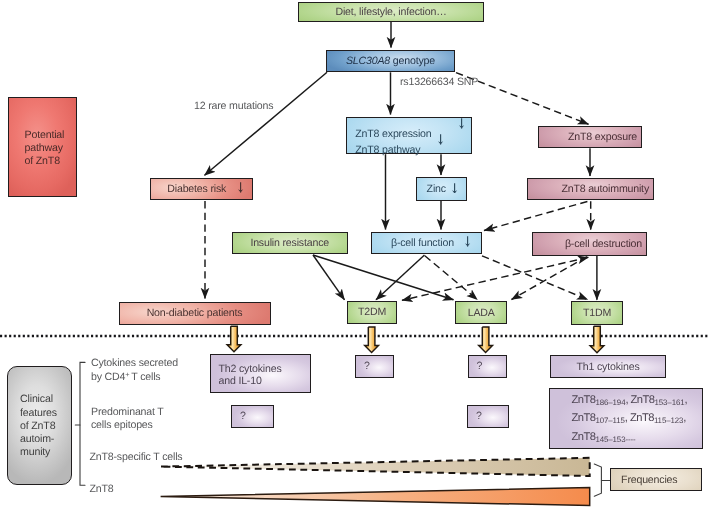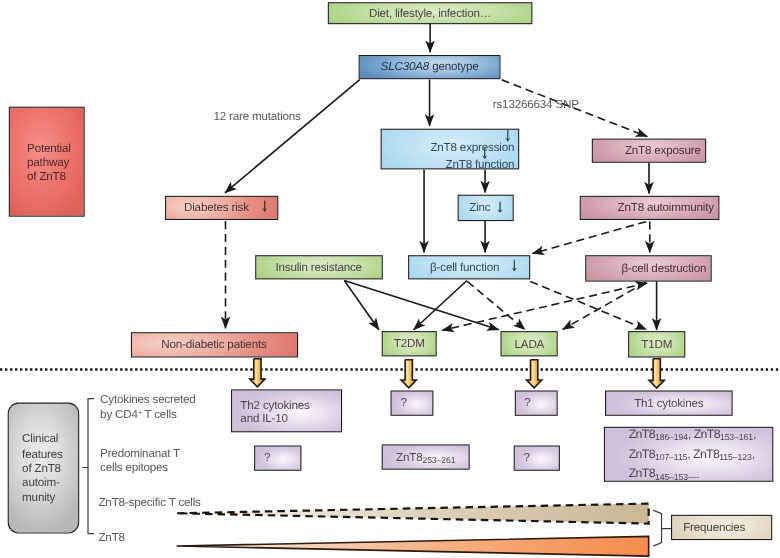--- a/index.html
+++ b/index.html
@@ -128,23 +128,23 @@
 
   <div class="node green" style="left:298px;top:1.5px;width:186px;height:20px;">
     <span class="inner">Diet, lifestyle, infection…</span>
   </div>
 
   <div class="node blue-dk" style="left:326px;top:49.5px;width:129px;height:22.5px;">
     <span class="inner"><i>SLC30A8</i> <span>genotype</span></span>
   </div>
 
   <div class="node blue-lt left" style="left:346.3px;top:116.5px;width:126.2px;height:37.6px;">
-    <div class="inner" style="width:100%;line-height:16.2px;padding-left:8px;padding-top:14px;position:relative;text-align:right;">
+    <div class="inner" style="width:100%;line-height:16.2px;padding-left:8px;padding-top:14px;position:relative;">
       <div><span>ZnT8 expression</span></div>
-      <div><span>ZnT8 function</span></div>
+      <div><span>ZnT8 pathway</span></div>
       <span style="position:absolute;left:111.8px;top:5.8px;" class="arrowdn">
           <svg viewBox="0 0 6 10.8" width="6" height="10.8" xmlns="http://www.w3.org/2000/svg" shape-rendering="geometricPrecision">
             <path d="M2.6,0.2 L2.6,10.4" stroke="currentColor" stroke-width="1.15" fill="none"></path>
             <path d="M0.0,7.2 L2.6,10.6 L5.2,7.2 L2.6,8.5 Z" fill="currentColor"></path>
           </svg>
         </span>
       <span style="position:absolute;left:90.4px;top:21.9px;" class="arrowdn">
           <svg viewBox="0 0 6 10.8" width="6" height="10.8" xmlns="http://www.w3.org/2000/svg" shape-rendering="geometricPrecision">
             <path d="M2.6,0.2 L2.6,10.4" stroke="currentColor" stroke-width="1.15" fill="none"></path>
             <path d="M0.0,7.2 L2.6,10.6 L5.2,7.2 L2.6,8.5 Z" fill="currentColor"></path>
@@ -228,42 +228,39 @@
   </div>
 
   <div class="node purple" style="left:550px;top:355px;width:116px;height:23px;">
     <span class="inner">Th1 cytokines</span>
   </div>
 
   <div class="node purple left" style="left:231px;top:404.5px;width:43px;height:23px;">
     <span class="inner">?</span>
   </div>
 
-  <div class="node purple" style="left:346.8px;top:403.6px;width:80.5px;height:23.6px;">
-    <span class="inner" style="padding-top:3px;">ZnT8<span class="sub">253–261</span></span>
-  </div>
 
   <div class="node purple left" style="left:467px;top:404.5px;width:42px;height:23px;">
     <span class="inner">?</span>
   </div>
 
-  <div class="node purple left" style="left:548.5px;top:388px;width:154px;height:50px;font-size:11.2px;letter-spacing:-0.55px;">
+  <div class="node purple left" style="left:548.5px;top:388px;width:154px;height:61px;font-size:11.2px;letter-spacing:-0.55px;">
     <div class="inner" style="width:100%;padding-left:22px;line-height:14.9px;padding-top:4px;">
       <div>ZnT8<span class="sub">186–194</span>, ZnT8<span class="sub">153–161</span>,</div>
       <div>ZnT8<span class="sub">107–115</span>, ZnT8<span class="sub">115–123</span>,</div>
       <div>ZnT8<span class="sub">145–153</span><span class="sub">----</span></div>
     </div>
   </div>
 
   <div class="node tan left" style="left:610.1px;top:467.9px;width:91.7px;height:23.2px;">
     <span class="inner" style="padding-left:10px;">Frequencies</span>
   </div>
 
   <div class="lbl" style="left:194px;top:100px;">12 rare mutations</div>
-  <div class="lbl" style="left:400px;top:89px;margin-left:48px;">rs13266634 SNP</div>
+  <div class="lbl" style="left:400px;top:76px;">rs13266634 SNP</div>
 
   <div class="lbl" style="left:91px;top:356.5px;white-space:normal;width:120px;line-height:12.7px;">
     <div>Cytokines secreted</div>
     <div>by CD4<span class="sup">+</span> T cells</div>
   </div>
   <div class="lbl" style="left:91px;top:406px;white-space:normal;width:120px;line-height:12.7px;">
     <div>Predominanat T</div>
     <div>cells epitopes</div>
   </div>
   <div class="lbl" style="left:89.5px;top:451px;">ZnT8-specific T cells</div>

